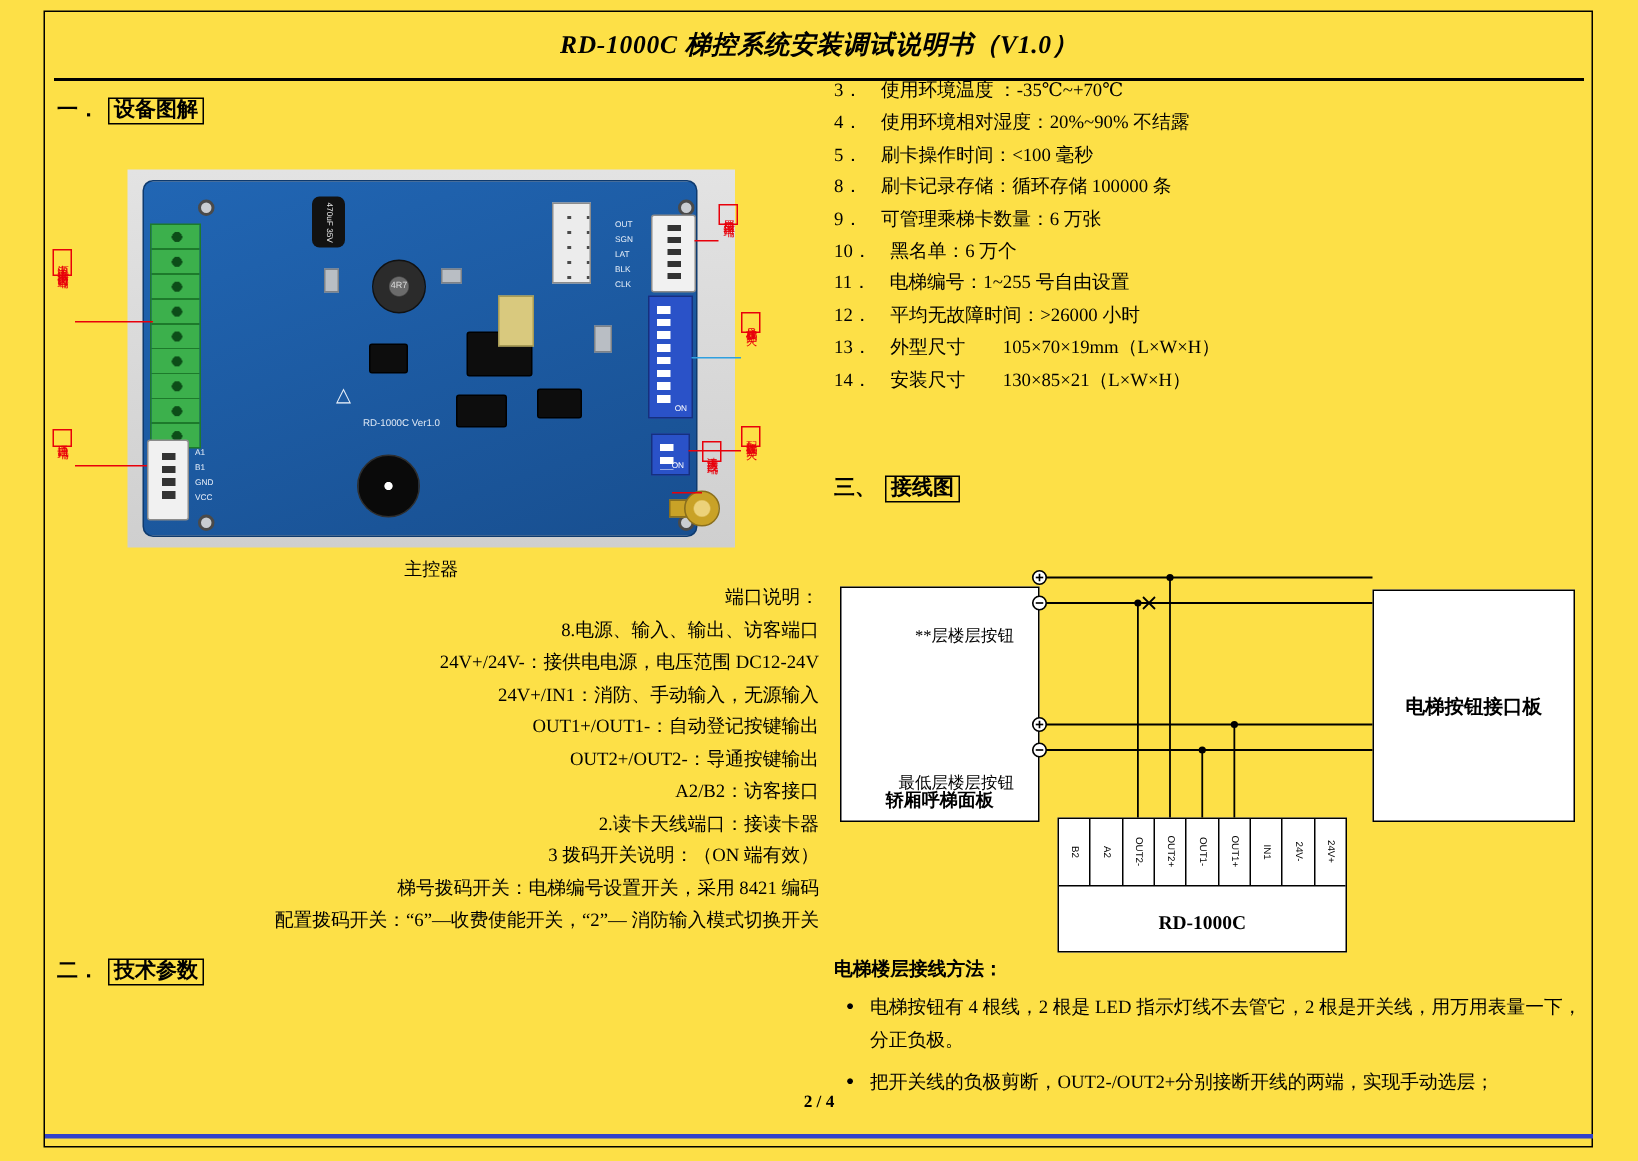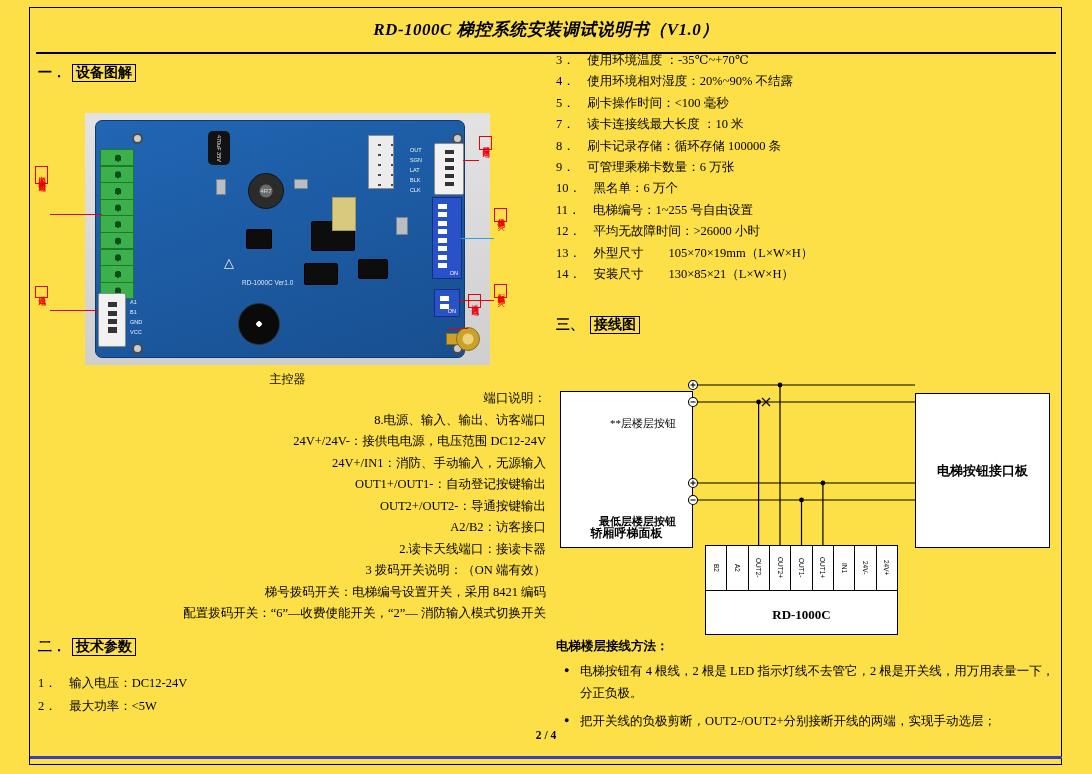--- a/index.html
+++ b/index.html
@@ -201,46 +201,41 @@
     <div class="pd-line ind1">A2/B2：访客接口</div>
     <div class="pd-line">2.读卡天线端口：接读卡器</div>
     <div class="pd-line">3 拨码开关说明：（ON 端有效）</div>
     <div class="pd-line ind2">梯号拨码开关：电梯编号设置开关，采用 8421 编码</div>
     <div class="pd-line ind2">配置拨码开关：“6”—收费使能开关，“2”— 消防输入模式切换开关</div>
   </div>
 
   <div class="sec" style="left:38px; top:638px;">
     <span class="secnum">二．</span><span class="secbox">技术参数</span>
   </div>
-  <div class="techleft">
-    <div>1．　输入电压：DC12-24V</div>
-    <div>2．　最大功率：&lt;5W</div>
-  </div>
 
   <div class="techright">
     <div>3．　使用环境温度 ：-35℃~+70℃</div>
     <div>4．　使用环境相对湿度：20%~90% 不结露</div>
     <div>5．　刷卡操作时间：&lt;100 毫秒</div>
-    <div>7．　读卡连接线最大长度 ：10 米</div>
     <div>8．　刷卡记录存储：循环存储 100000 条</div>
     <div>9．　可管理乘梯卡数量：6 万张</div>
     <div>10．　黑名单：6 万个</div>
     <div>11．　电梯编号：1~255 号自由设置</div>
     <div>12．　平均无故障时间：&gt;26000 小时</div>
     <div>13．　外型尺寸　　105×70×19mm（L×W×H）</div>
     <div>14．　安装尺寸　　130×85×21（L×W×H）</div>
   </div>
 
   <div class="sec" style="left:556px; top:316px;">
     <span class="secnum">三、</span><span class="secbox">接线图</span>
   </div>
 
   <div class="wbox leftbox">
     <div class="wlabel" style="top:24px;">**层楼层按钮</div>
-    <div class="wlabel" style="top:122px;font-weight:bold;">最低层楼层按钮</div>
+    <div class="wlabel" style="top:122px;">最低层楼层按钮</div>
     <div class="wtitle">轿厢呼梯面板</div>
   </div>
 
   <div class="wbox rightbox">
     <span>电梯按钮接口板</span>
   </div>
 
   <div class="controller">
     <div class="cstrip">
       <div class="cterm">B2</div>

